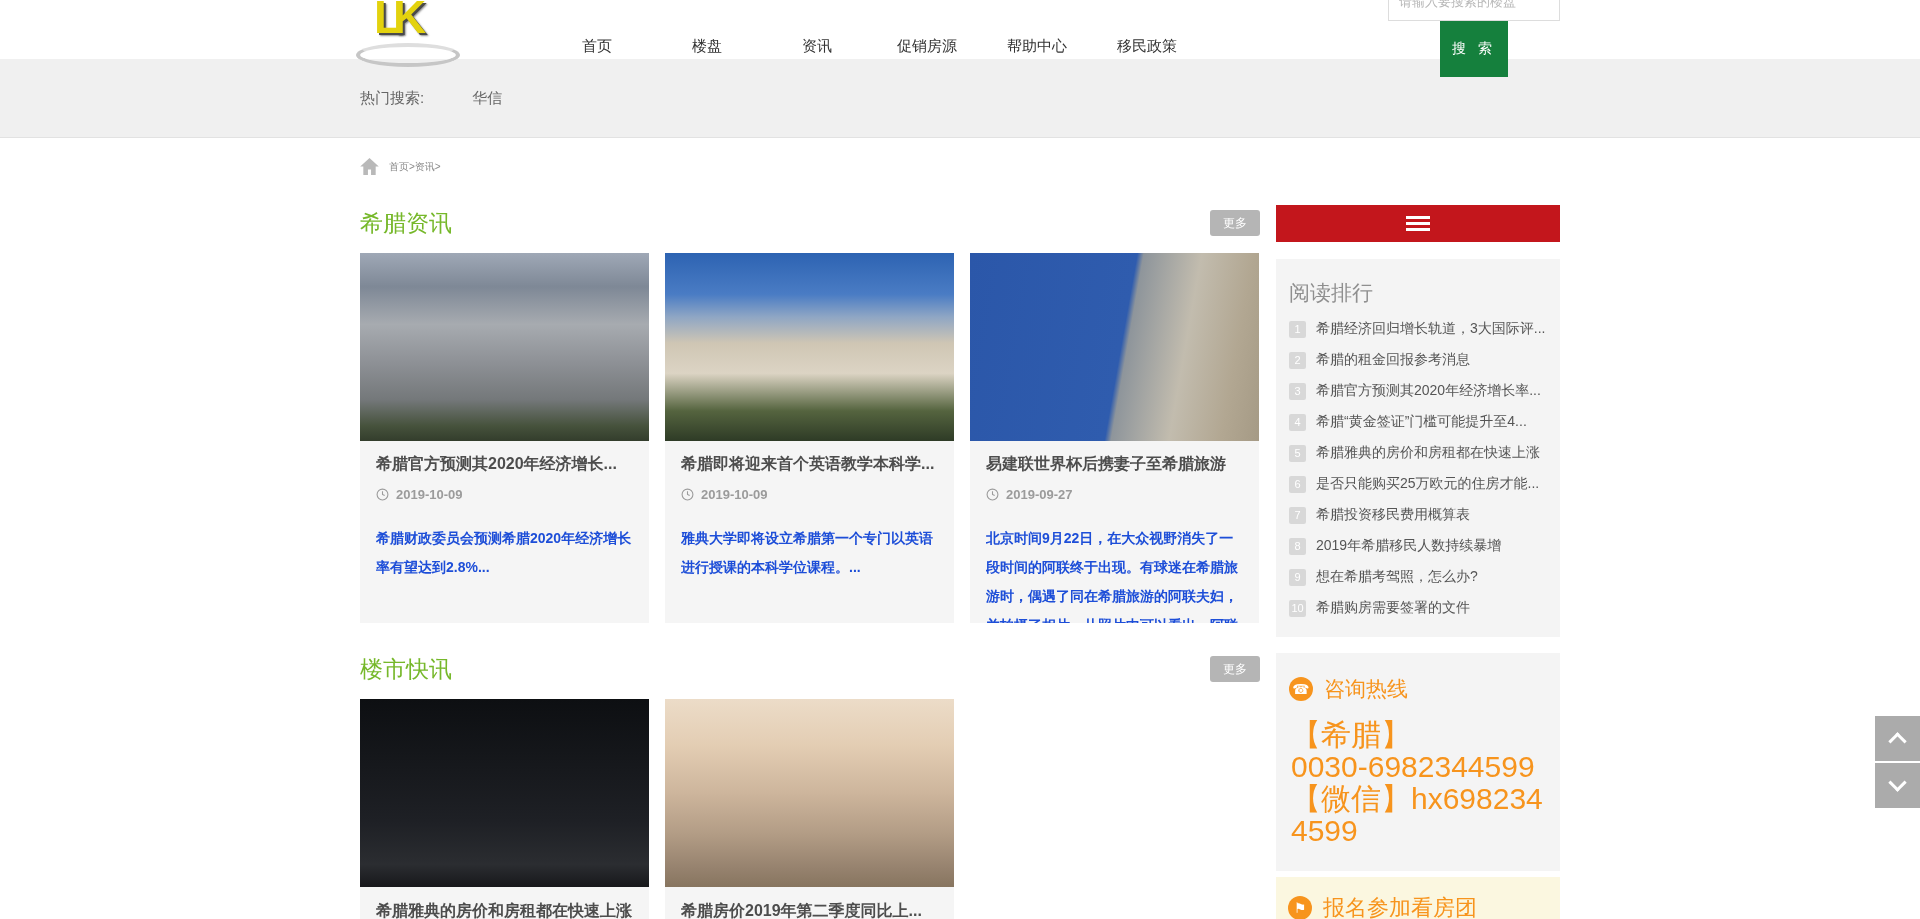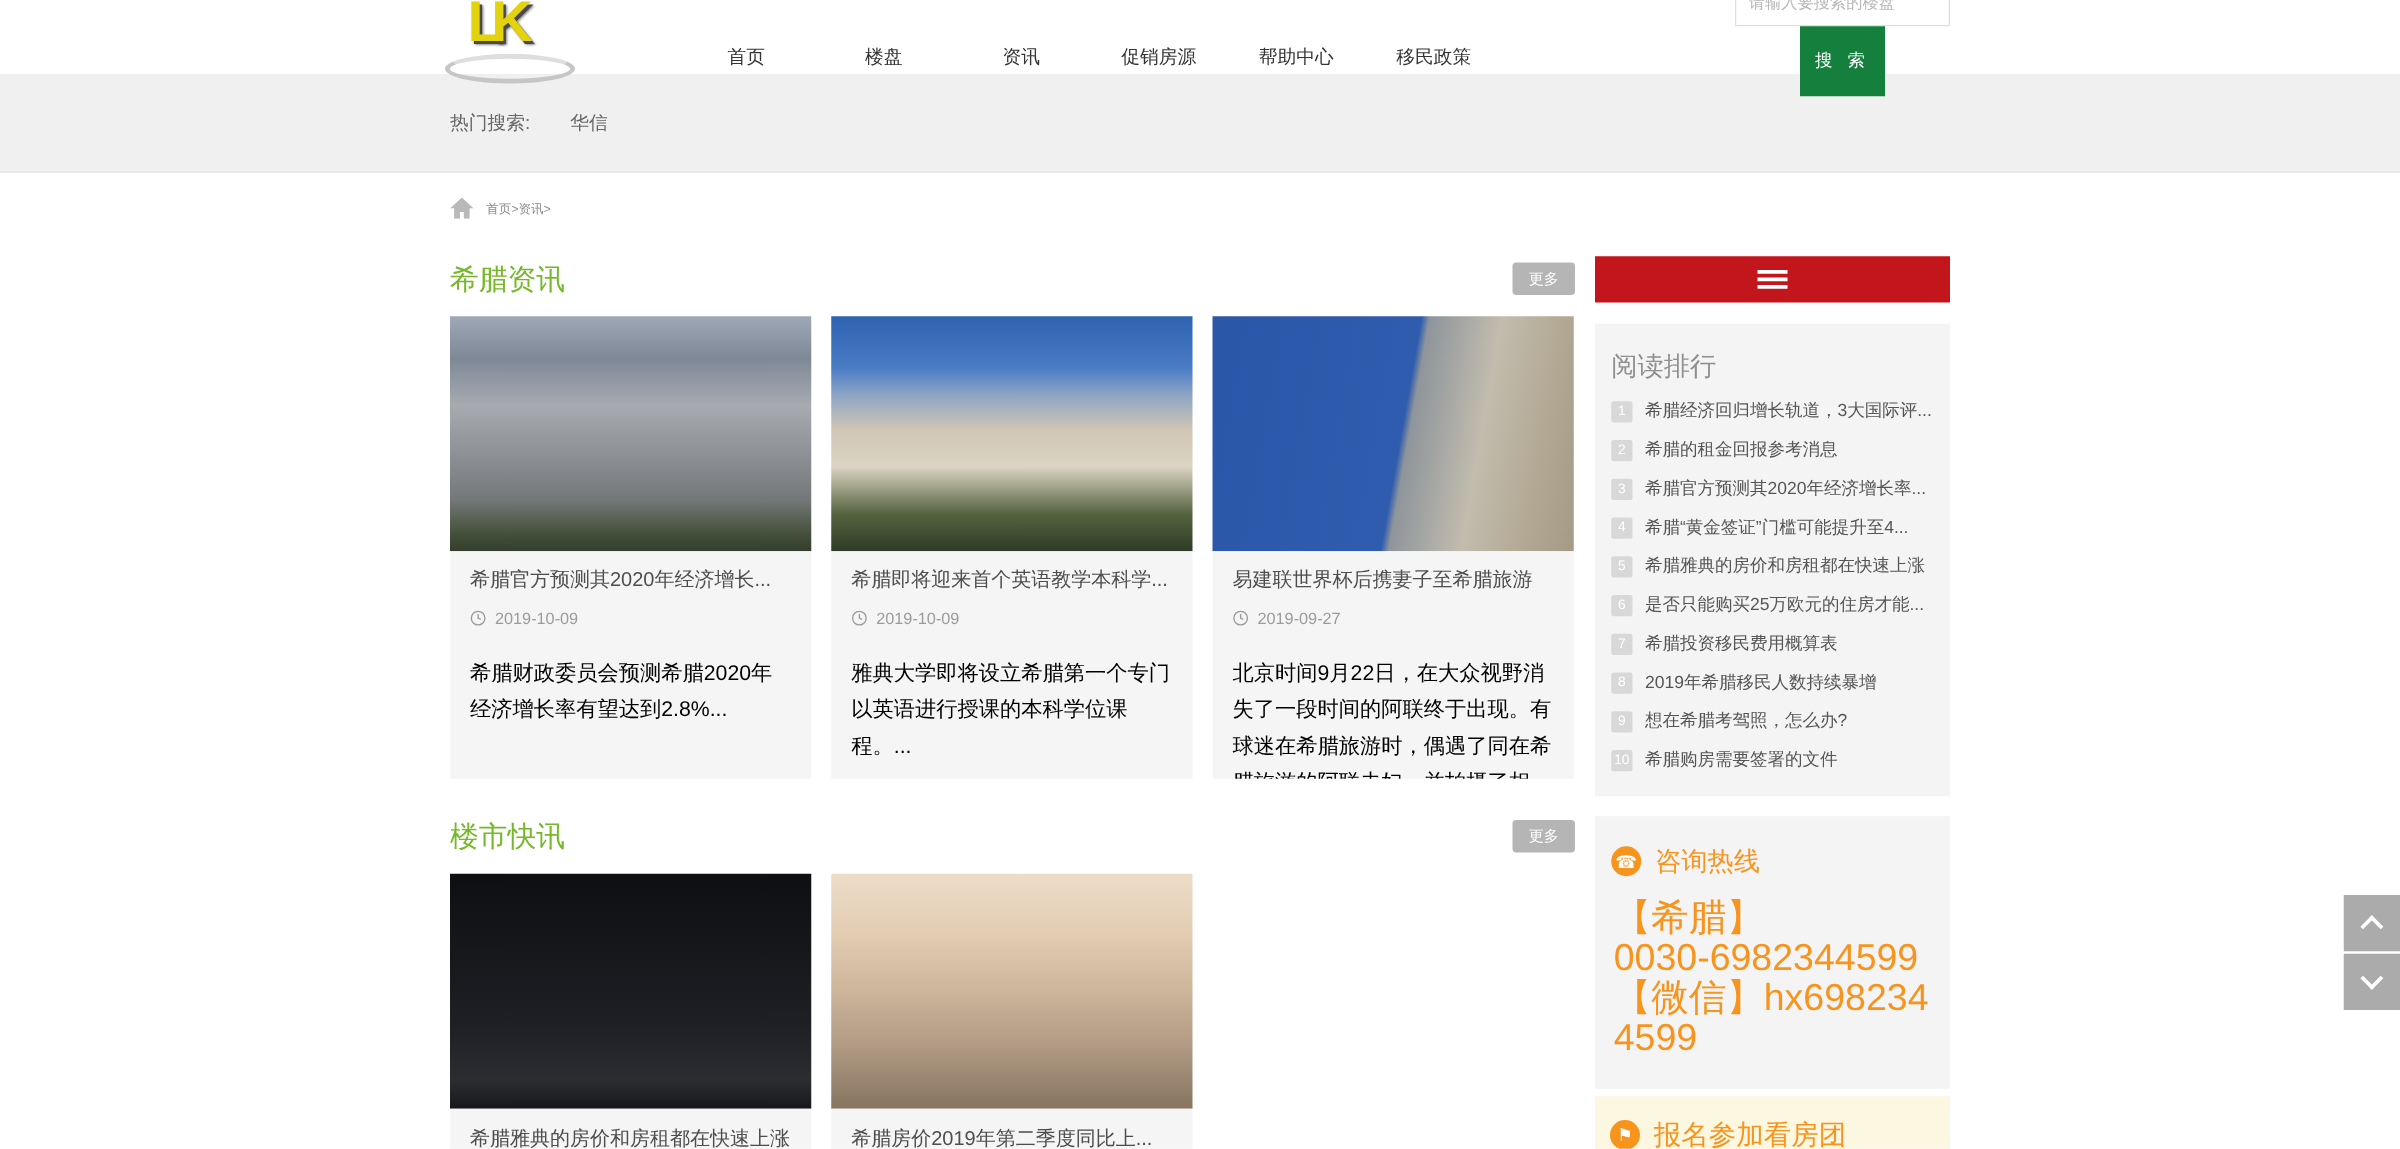--- a/index.html
+++ b/index.html
@@ -21,50 +21,50 @@
   .search input { width:172px; height:38px; border:1px solid #ddd; padding:0 10px;
     font-size:13px; color:#333; outline:none; }
   .search input::placeholder { color:#b8b8b8; }
   .search button { width:68px; height:56px; border:0; background:#15803d; color:#fff;
     font-size:14px; cursor:pointer; letter-spacing:4px; }
 
   
   .hotbar { height:79px; background:#f0f0f0; border-bottom:1px solid #e2e2e2; }
   .hotbar-inner { width:1200px; margin:0 auto; height:100%; display:flex; align-items:center; }
   .hotbar-label { font-size:15px; color:#666; }
-  .hotbar-kw { font-size:15px; color:#666; margin-left:32px; cursor:pointer; text-decoration:none; }
+  .hotbar-kw { font-size:15px; color:#666; margin-left:48px; cursor:pointer; text-decoration:none; }
 
   
   .breadcrumb { width:1200px; margin:20px auto 0; display:flex; align-items:center; }
   .breadcrumb svg { margin-right:10px; }
   .breadcrumb span { font-size:10px; color:#8a8a8a; }
 
   
   .content { width:1200px; margin:30px auto 0; display:flex; }
   .col-left { width:900px; flex:none; }
   .col-right { width:284px; flex:none; margin-left:16px; }
 
   
   .sec-head { display:flex; justify-content:space-between; align-items:center; height:36px; }
   .sec-title { font-size:23px; color:#76b82a; }
   .more-btn { width:50px; height:26px; background:#b5b5b5; border:0; border-radius:3px;
     color:#fff; font-size:12px; cursor:pointer; }
   .cards { display:grid; grid-template-columns:repeat(3,289px); column-gap:16px; margin-top:12px; }
-  .card { cursor:pointer; }
+  .card { cursor:pointer;font-weight:bold; }
   .card-img { height:188px; }
   .img-building { background:linear-gradient(180deg,#9fa8b6 0%,#7e8896 18%,#a7abb0 38%,#8e9196 58%,#74787a 78%,#46523c 92%,#333d2c 100%); }
   .img-academy { background:linear-gradient(180deg,#2d63b2 0%,#4a7cc4 22%,#8fa6c4 34%,#cfc6b4 48%,#dcd4c4 64%,#55643f 84%,#2e3b26 100%); }
   .img-man { background:linear-gradient(100deg,#2b57a9 0%,#2f5cae 52%,#8e959b 54%,#c2bcae 72%,#b2a792 88%,#a59a85 100%); }
   .img-night { background:linear-gradient(180deg,#0d0f12 0%,#16181c 35%,#1e2025 65%,#2b2d31 88%,#17181b 100%); }
   .img-dusk { background:linear-gradient(180deg,#ecdcc8 0%,#e3cdb3 25%,#cdb59c 50%,#b29c85 72%,#96826e 90%,#87755f 100%); }
   .card-body { background:#f5f5f5; height:182px; padding:13px 16px; overflow:hidden; }
   .card-title { font-size:16px; color:#4d4d4d; white-space:nowrap; overflow:hidden; }
   .card-date { margin-top:12px; display:flex; align-items:center; font-size:13px; color:#9b9b9b; }
   .card-date svg { margin-right:7px; }
-  .card-excerpt { margin-top:22px; font-size:17px; color:#000000; line-height:29px; overflow:hidden; }
+  .card-excerpt { margin-top:22px; font-size:14px; color:#1d4ed8; line-height:29px; overflow:hidden; }
   .sec2 { margin-top:28px; }
   .card-body-sm { background:#f5f5f5; padding:14px 16px; height:120px; }
 
   
   .menu-bar { height:37px; background:#c3161c; display:flex; align-items:center;
     justify-content:center; cursor:pointer; }
   .hamburger { width:24px; }
   .hamburger i { display:block; height:3px; background:#fff; margin:3px 0; }
   .panel { background:#f4f4f4; }
   .rank-panel { margin-top:17px; padding:18px 13px 20px; }

